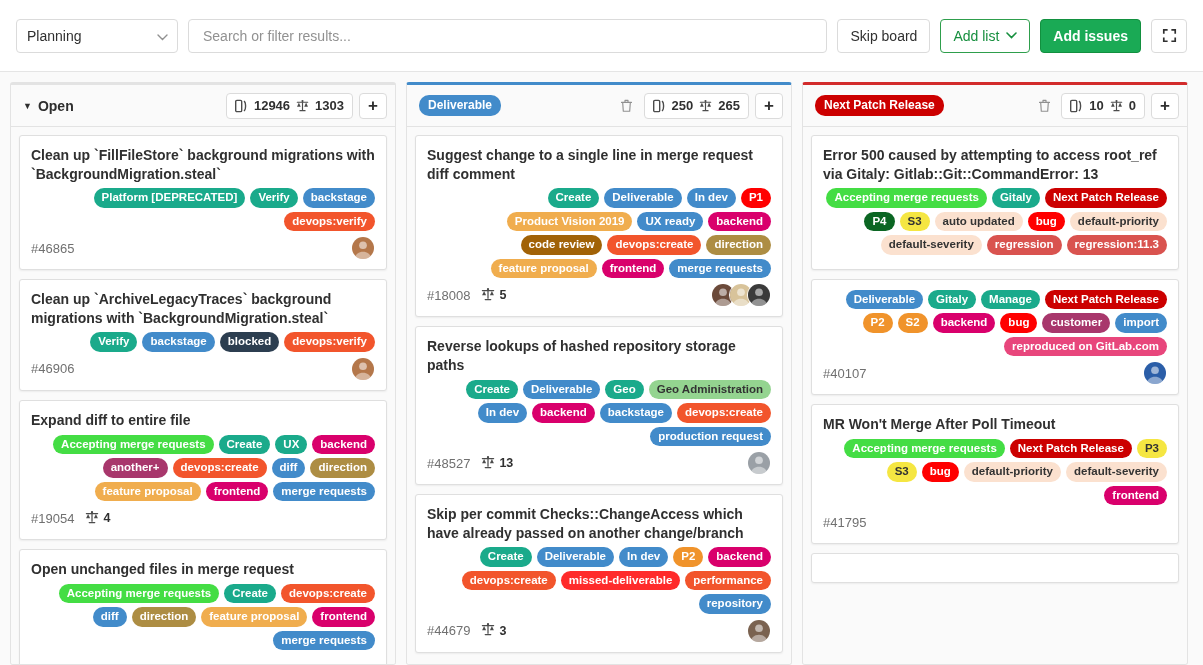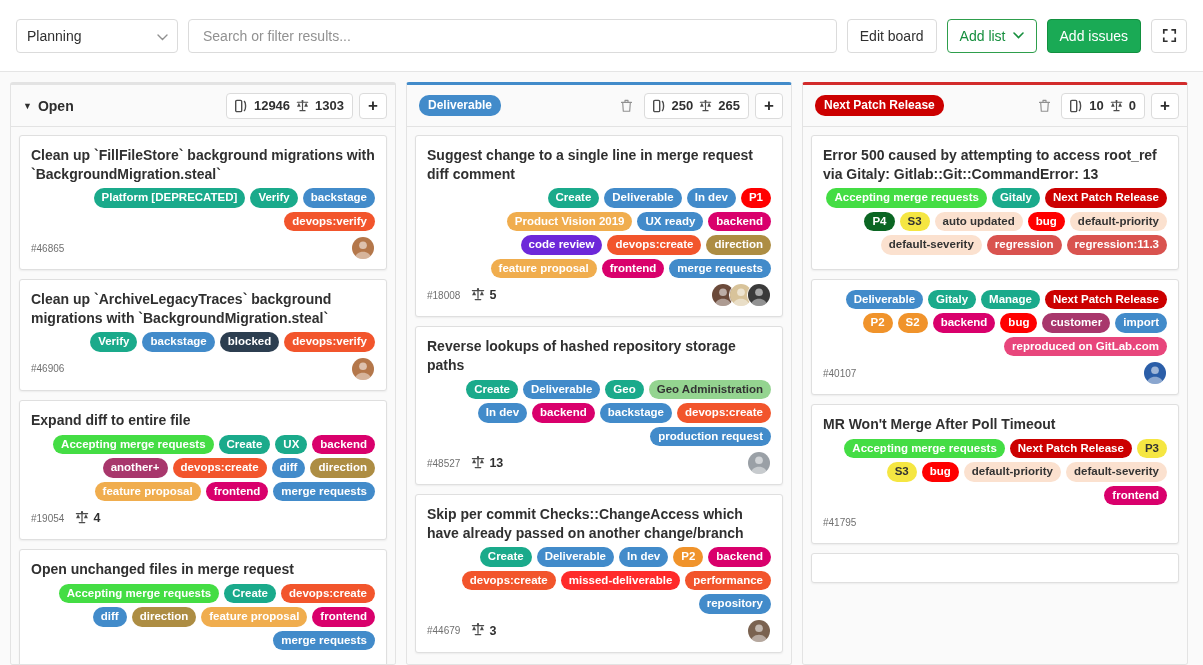--- a/index.html
+++ b/index.html
@@ -71,21 +71,21 @@
   .btn-green-outline {
     border: 1px solid #2e9e4c;
     color: #168f3e;
     gap: 7px;
   }
   .btn-green-outline .caret { font-size: 10px; }
   .btn-green-solid {
     background: #1aaa55;
     border: 1px solid #12903f;
     color: #fff;
-    font-weight: normal;
+    font-weight: bold;
   }
   .btn-icon {
     width: 36px; padding: 0;
   }
   .expand-ico { width: 15px; height: 15px; display:block; }
 
   
   .board-area {
     height: calc(665px - 72px);
     display: flex;
@@ -196,21 +196,21 @@
     font-weight: bold;
     line-height: 1.35;
     color: #fff;
     white-space: nowrap;
   }
   .card-footer {
     display: flex; align-items: center;
     min-height: 24px;
   }
   .issue-id {
-    font-size: 10px; color: #707070;
+    font-size: 13px; color: #707070;
   }
   .weight {
     display: inline-flex; align-items: center; gap: 4px;
     margin-left: 11px;
     font-size: 12.5px; font-weight: bold; color: #303030;
   }
   .footer-spacer { flex: 1 1 auto; }
   .avatars { display: flex; align-items: center; }
   .avatar {
     width: 24px; height: 24px;
@@ -244,21 +244,21 @@
           <path d="M1 1l4.5 4.5L10 1" stroke="#919191" stroke-width="1.4" fill="none" stroke-linecap="round"></path>
         </svg>
     </span>
   </div>
 
   <div class="search-filter">
     <input type="text" placeholder="Search or filter results..." style="">
   </div>
 
   <div class="btn">
-    <span>Edit board</span>
+    <span>Skip board</span>
   </div>
 
   <div class="btn btn-green-outline">
     <span>Add list</span>
     <span class="caret">
       <svg width="11" height="7" viewBox="0 0 11 7">
           <path d="M1 1l4.5 4.5L10 1" stroke="#168f3e" stroke-width="1.6" fill="none" stroke-linecap="round"></path>
         </svg>
     </span>
   </div>
@@ -437,21 +437,21 @@
         <div class="issue-card">
           <div class="card-title">Suggest change to a single line in merge request diff comment</div>
           <div class="card-labels">
             <span class="lbl" style="background:#1aaa8b;color:#ffffff">Create</span>
             <span class="lbl" style="background:#428bca;color:#ffffff">Deliverable</span>
             <span class="lbl" style="background:#428bca;color:#ffffff">In dev</span>
             <span class="lbl" style="background:#ff0000;color:#ffffff">P1</span>
             <span class="lbl" style="background:#f0ad4e;color:#ffffff">Product Vision 2019</span>
             <span class="lbl" style="background:#428bca;color:#ffffff">UX ready</span>
             <span class="lbl" style="background:#d9006c;color:#ffffff">backend</span>
-            <span class="lbl" style="background:#6d28d9;color:#ffffff">code review</span>
+            <span class="lbl" style="background:#a16207;color:#ffffff">code review</span>
             <span class="lbl" style="background:#f2552c;color:#ffffff">devops:create</span>
             <span class="lbl" style="background:#ad8d43;color:#ffffff">direction</span>
             <span class="lbl" style="background:#f0ad4e;color:#ffffff">feature proposal</span>
             <span class="lbl" style="background:#d9006c;color:#ffffff">frontend</span>
             <span class="lbl" style="background:#428bca;color:#ffffff">merge requests</span>
           </div>
           <div class="card-footer">
             <span class="issue-id">#18008</span>
             <span class="weight">
               <span class="ico"><svg width="14" height="14" viewBox="0 0 14 14">

